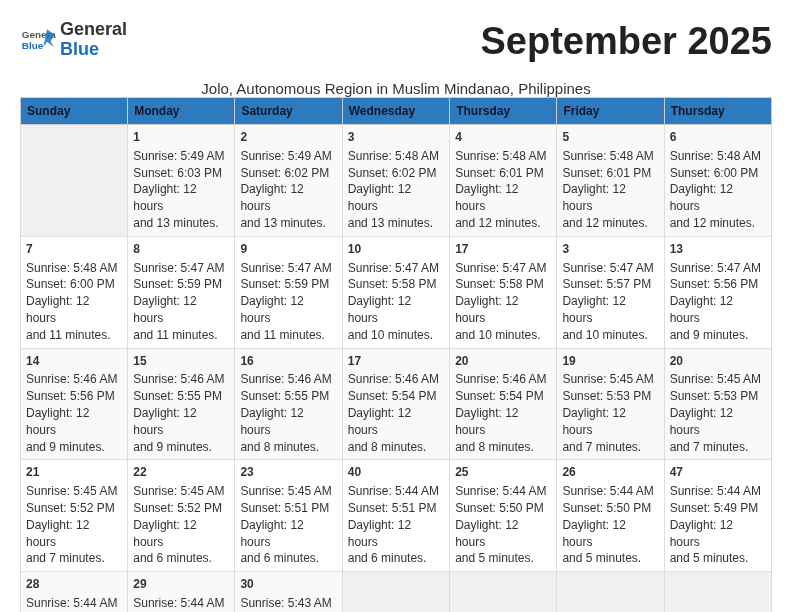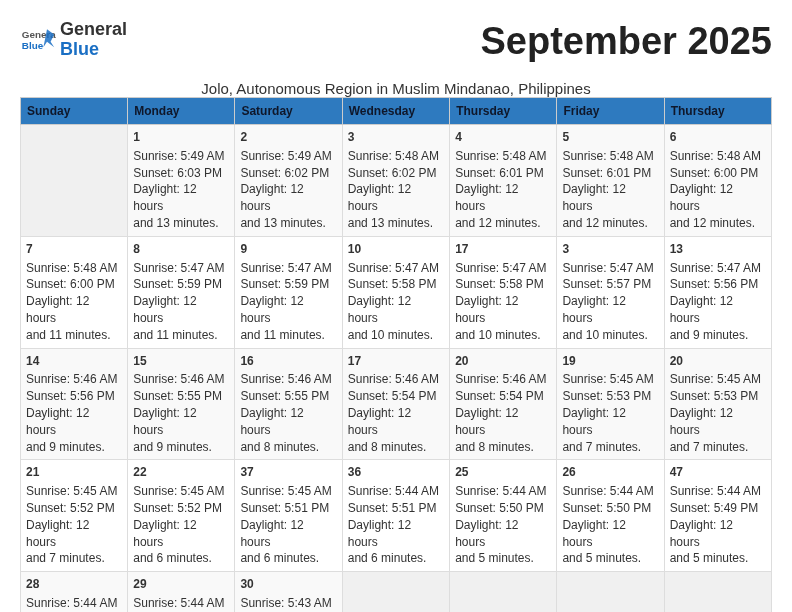--- a/index.html
+++ b/index.html
@@ -283,28 +283,28 @@
 and 7 minutes.</div>
         </td>
         <td>
           <span class="day-number">22</span>
           <div class="day-info" style="white-space: pre-line;">Sunrise: 5:45 AM
 Sunset: 5:52 PM
 Daylight: 12 hours
 and 6 minutes.</div>
         </td>
         <td>
-          <span class="day-number">37</span>
+          <span class="day-number">23</span>
           <div class="day-info" style="white-space: pre-line;">Sunrise: 5:45 AM
 Sunset: 5:51 PM
 Daylight: 12 hours
 and 6 minutes.</div>
         </td>
         <td>
-          <span class="day-number">36</span>
+          <span class="day-number">40</span>
           <div class="day-info" style="white-space: pre-line;">Sunrise: 5:44 AM
 Sunset: 5:51 PM
 Daylight: 12 hours
 and 6 minutes.</div>
         </td>
         <td>
           <span class="day-number">25</span>
           <div class="day-info" style="white-space: pre-line;">Sunrise: 5:44 AM
 Sunset: 5:50 PM
 Daylight: 12 hours

